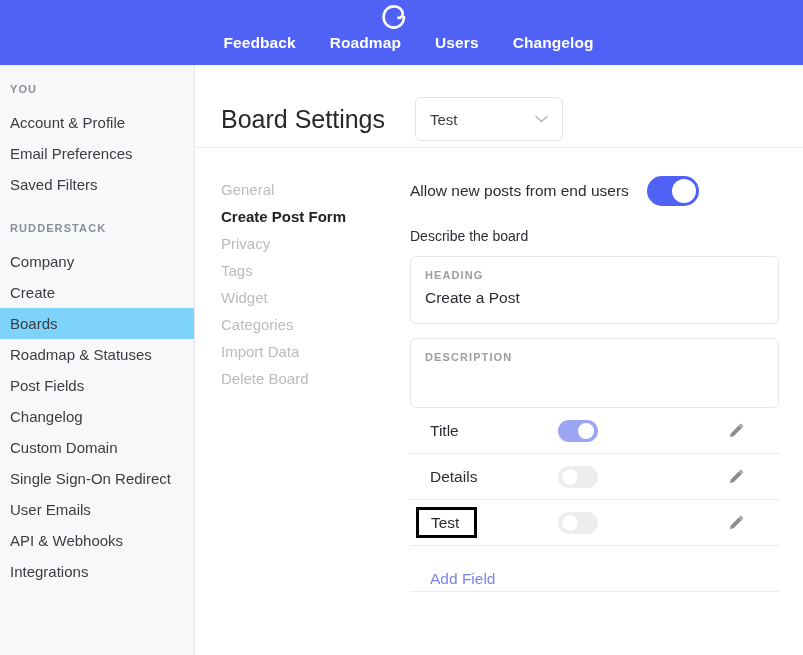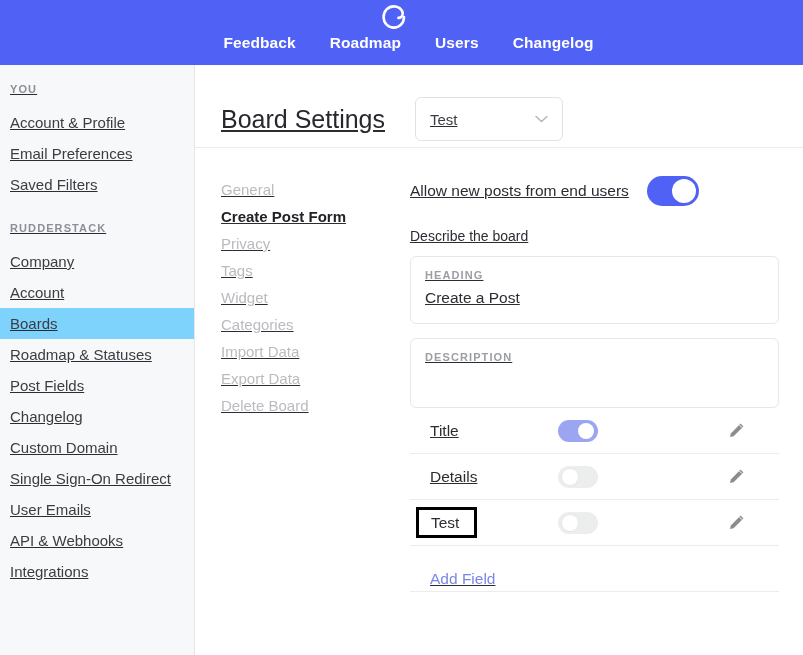--- a/index.html
+++ b/index.html
@@ -44,21 +44,20 @@
     font-weight: bold;
     letter-spacing: .1px;
     cursor: pointer;
     white-space: nowrap;
   }
 
   
   .shell {
     display: flex;
     height: 590px;
-    text-decoration: underline;
   }
 
   
   .sidebar {
     width: 195px;
     flex: 0 0 195px;
     background: #f7f8f9;
     border-right: 1px solid #e4e6e8;
     box-sizing: border-box;
     overflow: hidden;
@@ -338,21 +337,21 @@
 
   <div class="sidebar">
 
     <div class="side-section-title">YOU</div>
     <div class="side-item">Account &amp; Profile</div>
     <div class="side-item">Email Preferences</div>
     <div class="side-item">Saved Filters</div>
 
     <div class="side-section-title second">RUDDERSTACK</div>
     <div class="side-item">Company</div>
-    <div class="side-item">Account</div>
+    <div class="side-item">Create</div>
     <div class="side-item active">Boards</div>
     <div class="side-item">Roadmap &amp; Statuses</div>
     <div class="side-item">Post Fields</div>
     <div class="side-item">Changelog</div>
     <div class="side-item">Custom Domain</div>
     <div class="side-item">Single Sign-On Redirect</div>
     <div class="side-item">User Emails</div>
     <div class="side-item">API &amp; Webhooks</div>
     <div class="side-item">Integrations</div>
   </div>
@@ -372,21 +371,20 @@
     <div class="settings">
 
       <div class="subnav">
         <div class="subnav-item">General</div>
         <div class="subnav-item active">Create Post Form</div>
         <div class="subnav-item">Privacy</div>
         <div class="subnav-item">Tags</div>
         <div class="subnav-item">Widget</div>
         <div class="subnav-item">Categories</div>
         <div class="subnav-item">Import Data</div>
-        <div class="subnav-item">Export Data</div>
         <div class="subnav-item">Delete Board</div>
       </div>
 
       <div class="form">
 
         <div class="row-toggle">
           <span class="row-toggle-label">Allow new posts from end users</span>
           <div class="toggle">
             <span class="knob"></span>
           </div>

